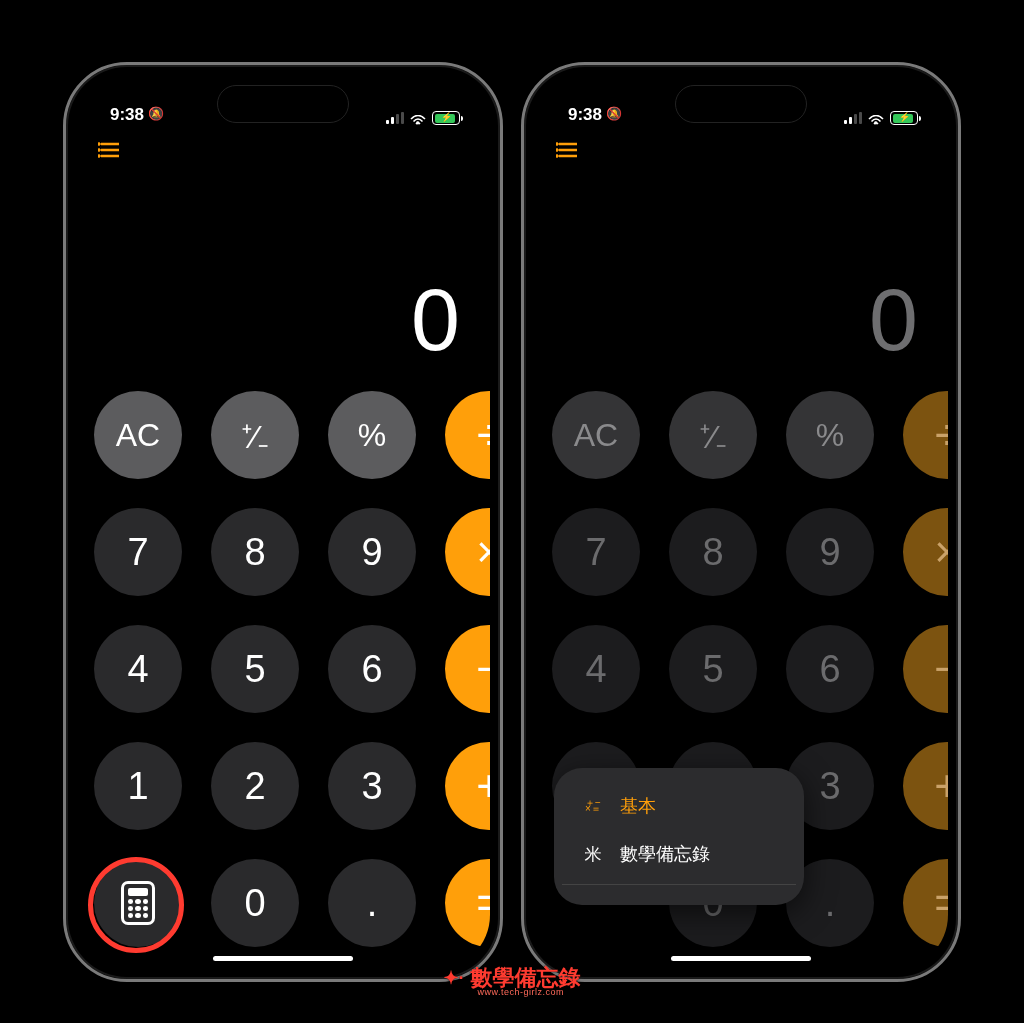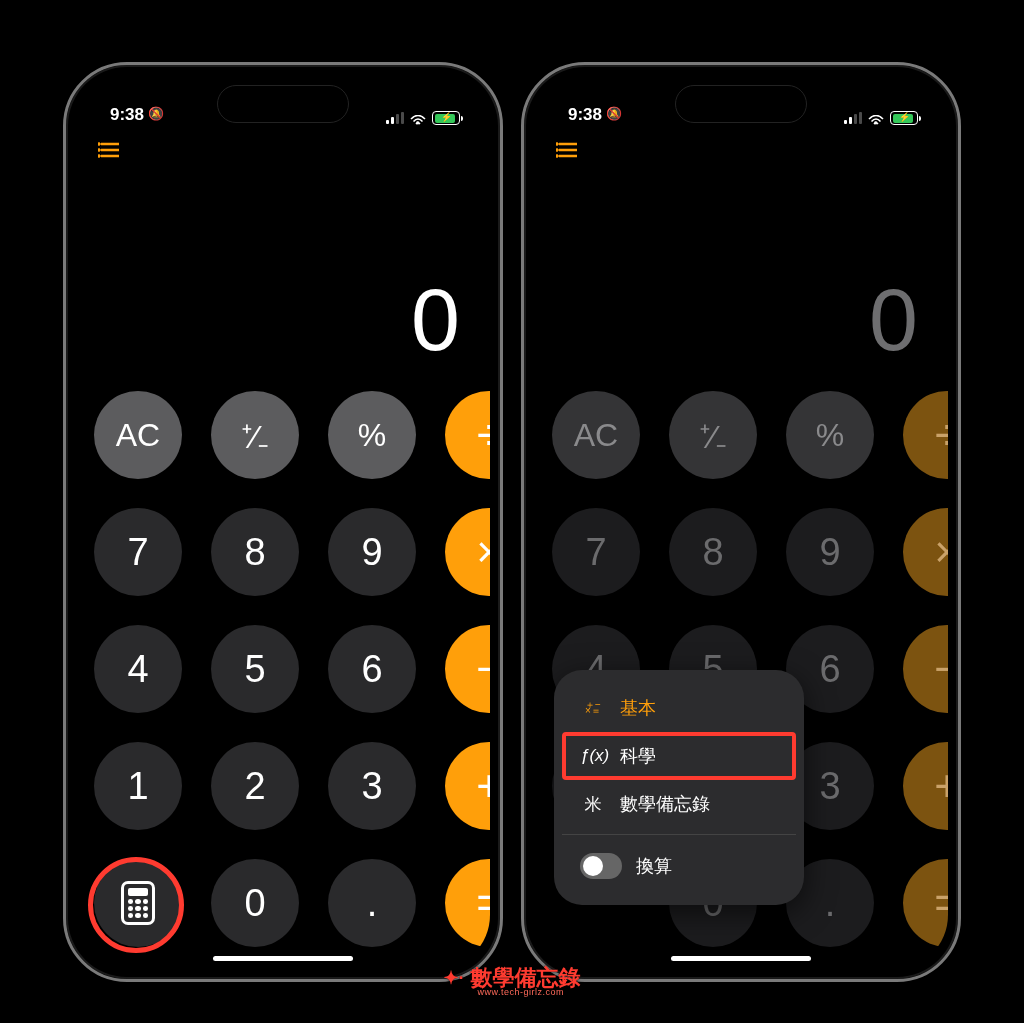--- a/index.html
+++ b/index.html
@@ -423,33 +423,25 @@
         <div class="key num">.</div>
         <div class="key op">=</div>
       </div>
 
       <div class="mode-menu">
         <div class="menu-row selected">
           <span class="micon" style="line-height:0.6; font-size:10px; color:#ff9f0a; white-space:pre;">＋−
 ×＝</span>
           <span>基本</span>
         </div>
-        <div class="menu-row red-rect" style="padding:8px 14px;">
-          <span class="micon" style="font-style:italic;">ƒ(x)</span>
-          <span>科學</span>
-        </div>
         <div class="menu-row">
           <span class="micon">米</span>
           <span>數學備忘錄</span>
         </div>
         <div class="menu-sep"></div>
-        <div class="menu-row">
-          <span class="toggle"></span>
-          <span>換算</span>
-        </div>
       </div>
 
       <div class="home-indicator"></div>
     </div>
   </div>
 
 </div>
 
 <div class="watermark">
   <span class="spark">✦·</span>

